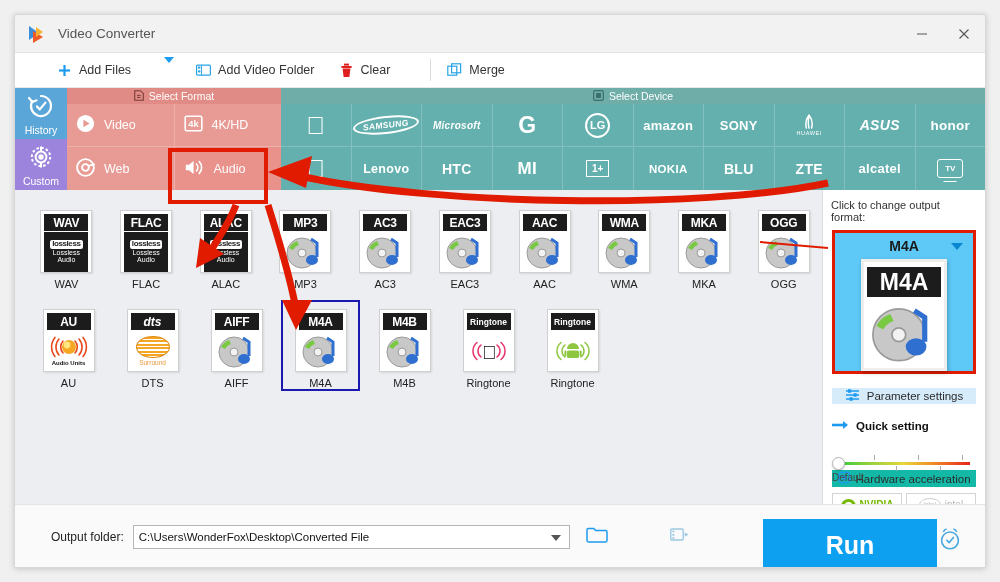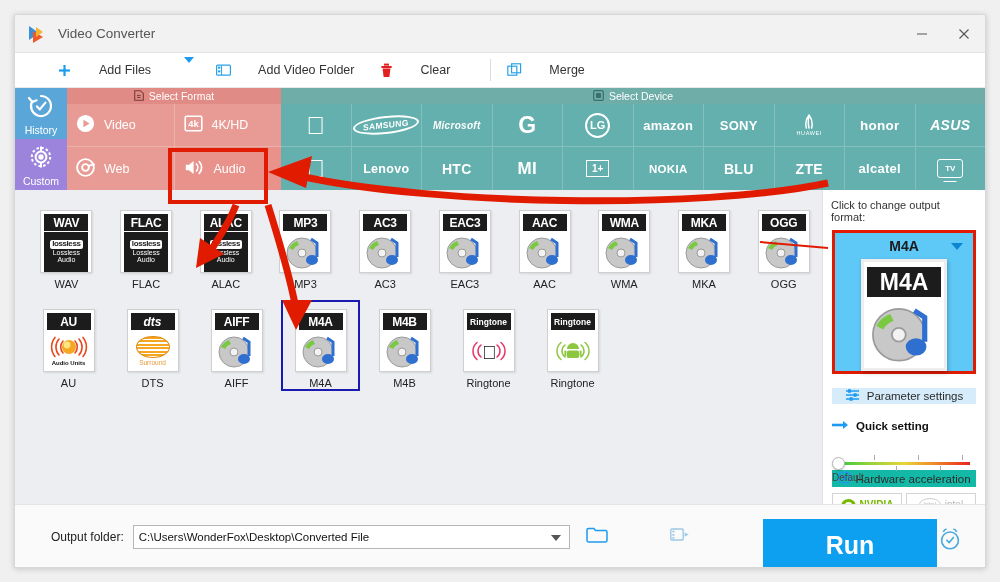--- a/index.html
+++ b/index.html
@@ -58,21 +58,21 @@
     color: #666; font-size: 15px; cursor: default;
   }
 
   
   .toolbar {
     height: 35px; background: #fff;
     display: flex; align-items: center;
     border-bottom: 1px solid #e8e8e8;
     font-size: 12.5px; color: #333;
   }
-  .tb-item { display: flex; align-items: center; height: 100%; cursor: default; gap: 20px; }
+  .tb-item { display: flex; align-items: center; height: 100%; cursor: default; }
   .tb-icon { display: inline-flex; align-items: center; justify-content: center; }
   .tb-label { margin-left: 7px; }
   .tb-sep { width: 1px; height: 22px; background: #dcdcdc; margin: 0 16px; }
   .caret-down {
     width: 0; height: 0;
     border-left: 5px solid transparent;
     border-right: 5px solid transparent;
     border-top: 6px solid #1d9bf0;
   }
 
@@ -558,24 +558,24 @@
             </div>
             <div class="dev-tab">
               <span class="brand-huawei">
                 <svg width="20" height="16" viewBox="0 0 20 16">
                     <path d="M10 1 C7 5 6 9 7.4 14 M10 1 C13 5 14 9 12.6 14 M10 1 C9 6 9 10 10 14" fill="none" stroke="#fff" stroke-width="1.5" stroke-linecap="round"></path>
                   </svg>
                 <span class="sub">HUAWEI</span>
               </span>
             </div>
             <div class="dev-tab">
+              <span class="txt brand-asus">ASUS</span>
+            </div>
+            <div class="dev-tab">
               <span class="txt brand-honor">honor</span>
-            </div>
-            <div class="dev-tab">
-              <span class="txt brand-asus">ASUS</span>
             </div>
           </div>
           <div class="dev-row">
             <div class="dev-tab">
               <span class="brand-apple"></span>
             </div>
             <div class="dev-tab">
               <span class="txt brand-lenovo">Lenovo</span>
             </div>
             <div class="dev-tab">

